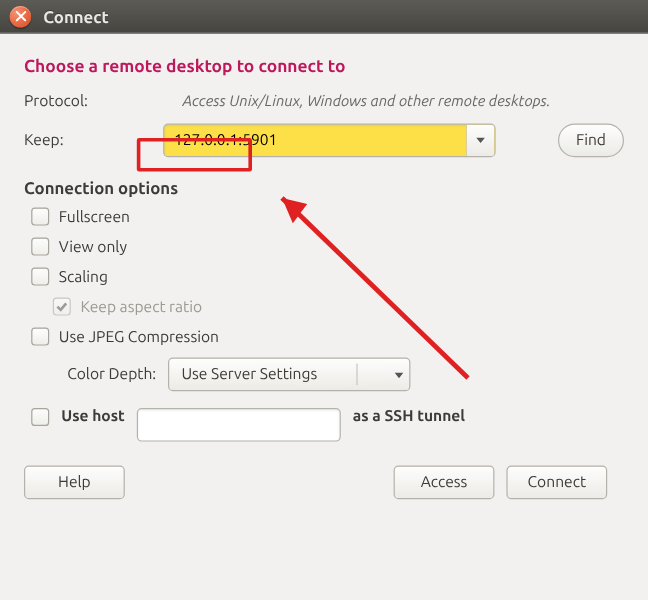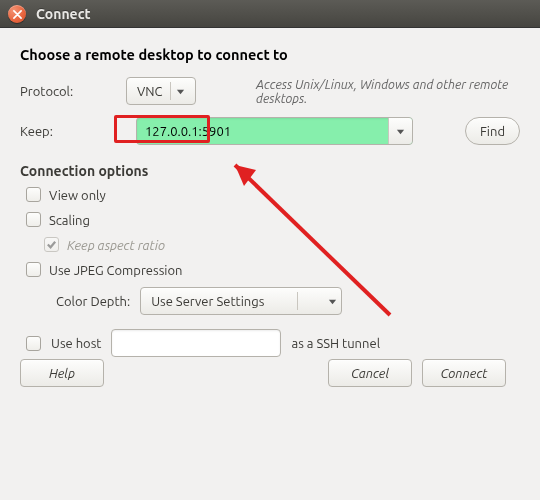--- a/index.html
+++ b/index.html
@@ -31,21 +31,21 @@
   }
   .close-btn svg { width:9px; height:9px; }
   .titlebar-title {
     color:#e9e8e5; font-weight:bold; font-size:14px;
     margin-left:10px;
     text-shadow:0 -1px 0 rgba(0,0,0,.3);
   }
 
   .content { padding:18px 20px 16px 20px; }
 
-  .heading { font-weight:bold; font-size:14.5px; margin-bottom:14px; color:#000000; }
+  .heading { font-weight:bold; font-size:14.5px; margin-bottom:14px; color:#be185d; }
 
   .row { display:flex; align-items:center; margin-bottom:12px;gap:44px; }
   .row label.field-label { width:72px; color:#3c3b37; }
 
   .btn, .combo, .input {
     background: linear-gradient(to bottom,#fdfdfc,#ecebe7);
     border:1px solid #b5b2ab;
     border-radius:4px;
     height:28px;
     box-shadow:0 1px 0 rgba(255,255,255,.6) inset;
@@ -74,21 +74,21 @@
     color:#666;
     margin-left:16px;
     font-size:12.5px;
   }
 
   .host-input-wrap {
     display:flex; align-items:center;
     border:1px solid #b5b2ab;
     border-radius:4px;
     height:28px;
-    background:#86efac;
+    background:#fde047;
     box-shadow:inset 0 1px 2px rgba(0,0,0,.08);
     flex:1;
   }
   .host-input-wrap input {
     border:none; outline:none; background:transparent;
     height:100%; flex:1; padding:0 8px;
     font:inherit;
   }
   .host-input-wrap .dd {
     border-left:1px solid #c9c6bf;
@@ -120,32 +120,31 @@
     background:linear-gradient(to bottom,#fdfdfc,#efeeea);
     margin-right:8px;
     display:flex;align-items:center;justify-content:center;
     cursor:pointer;
   }
   .check svg{width:11px;height:11px;display:none;fill:none;stroke:#555;stroke-width:2.4;}
   .check.checked svg{display:block;}
   .check.disabled{opacity:.55;cursor:default;}
   .disabled-text{color:#9b9992;}
 
-  .indent { margin-left:24px;font-style:italic; }
+  .indent { margin-left:24px; }
 
   .colordepth-row { display:flex; align-items:center; margin:4px 0 14px 0; }
   .colordepth-row .lbl { margin-right:10px;margin-left:36px; }
 
-  .ssh-row { display:flex; align-items:center; margin-bottom:2px; }
+  .ssh-row { display:flex; margin-bottom:20px;font-weight:bold; }
   .ssh-row .input { width:170px; margin:0 10px; }
 
   .footer {
     display:flex;
     padding:0 14px 0 0;
-    font-style:italic;
   }
   .footer .spacer{flex:1;}
   .footer .btn{min-width:84px;}
   .footer .btn + .btn{margin-left:10px;}
 
   
   .anno-arrow{
     position:absolute;
     left:200px; top:140px;
     width:220px; height:200px;
@@ -167,48 +166,43 @@
   </div>
   <div class="titlebar-title">Connect</div>
 </div>
 
 <div class="content">
 
   <div class="heading">Choose a remote desktop to connect to</div>
 
   <div class="row">
     <label class="field-label">Protocol:</label>
-    <div class="combo" style="min-width:70px;">
-      <span>VNC</span>
-      <span class="sep"></span>
-      <span class="arrow">
-        <svg viewBox="0 0 10 10">
-            <polygon points="1,3 9,3 5,8"></polygon>
-          </svg>
-      </span>
-    </div>
     <span class="hint">Access Unix/Linux, Windows and other remote desktops.</span>
   </div>
 
   <div class="row" style="margin-bottom:18px;">
     <label class="field-label">Keep:</label>
     <div class="host-input-wrap">
       <input type="text" value="127.0.0.1:5901" style="">
       <div class="dd">
         <span>
           <svg viewBox="0 0 10 10">
               <polygon points="1,3 9,3 5,8"></polygon>
             </svg>
         </span>
       </div>
     </div>
     <button class="btn" style="margin-left:8px;border-radius:14px;">Find</button>
   </div>
 
   <div class="subheading">Connection options</div>
+  <div class="check-row">
+    <div class="check"></div>
+    <span>Fullscreen</span>
+  </div>
 
 
   <div class="check-row">
     <div class="check"></div>
     <span>View only</span>
   </div>
 
   <div class="check-row">
     <div class="check"></div>
     <span>Scaling</span>
@@ -244,21 +238,21 @@
   <div class="ssh-row">
     <div class="check" style="margin-left:6px;"></div>
     <span style="margin-left:2px;">Use host</span>
     <input class="input" type="text" value="" style="">
     <span>as a SSH tunnel</span>
   </div>
 
   <div class="footer">
     <button class="btn">Help</button>
     <div class="spacer"></div>
-    <button class="btn">Cancel</button>
+    <button class="btn">Access</button>
     <button class="btn">Connect</button>
   </div>
 
 </div>
 
 <div class="highlight-box" style="left:114px; top:115px; width:96px; height:28px;"></div>
 
 <svg class="anno-arrow" viewBox="0 0 220 200">
   <line x1="190" y1="175" x2="35" y2="25"></line>
   <polygon points="35,25 56,30 44,46"></polygon>

